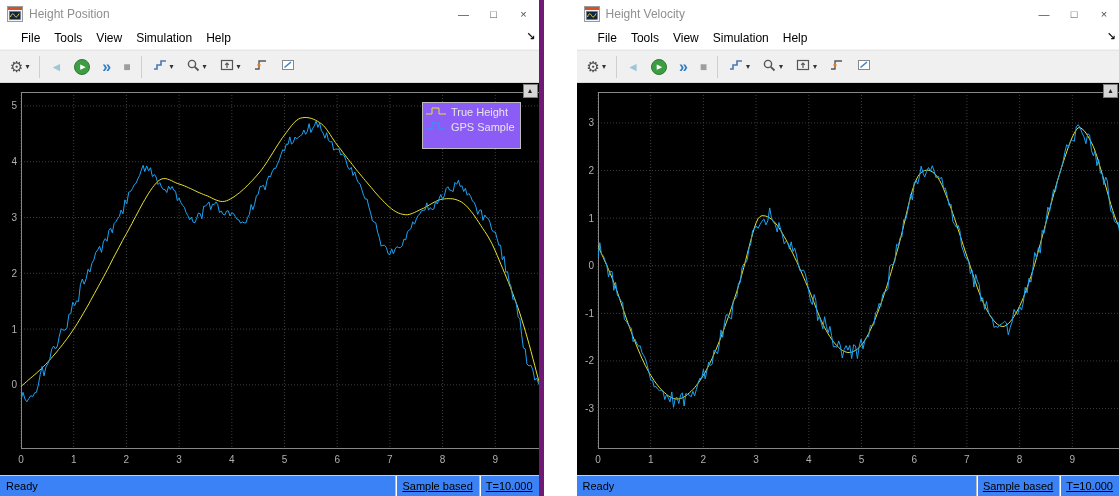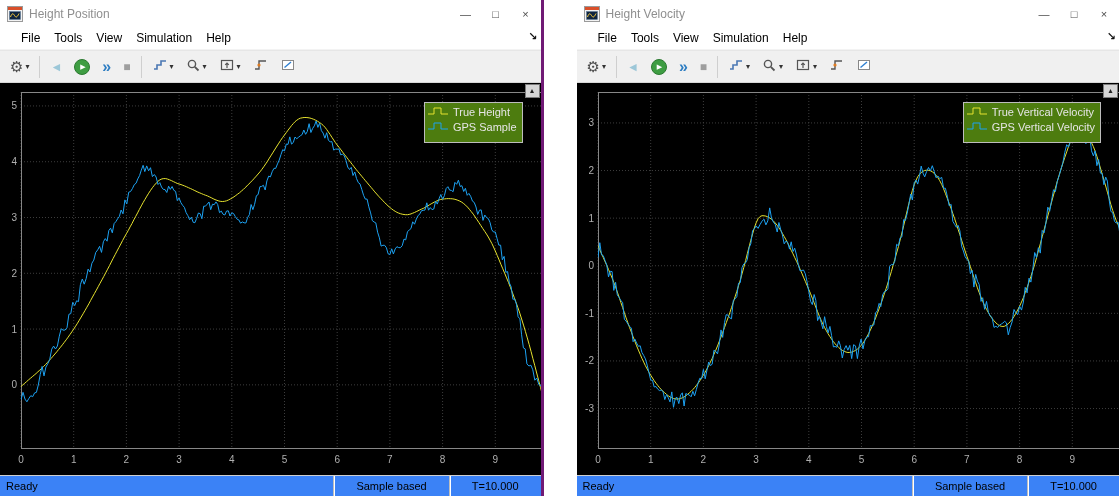--- a/index.html
+++ b/index.html
@@ -1,19 +1,19 @@
 <!DOCTYPE html>
 <html><head>
 <meta charset="utf-8">
 <style>
   html,body{margin:0;padding:0;}
   body{width:1119px;height:496px;display:flex;overflow:hidden;background:#fff;
        font-family:"Liberation Sans","DejaVu Sans",sans-serif;}
   .window{height:496px;display:flex;flex-direction:column;box-sizing:border-box;background:#f0f0f0;}
-  .window.left{width:560px;border-right:3px solid #701a75;}
+  .window.left{width:560px;border-right:5px solid #701a75;}
   .window.right{width:559px;margin-left:33px;}
 
   .titlebar{height:27px;background:#ffffff;display:flex;align-items:center;flex:none;}
   .app-icon{width:16px;height:16px;margin-left:7px;display:flex;align-items:center;}
   .title{font-size:12px;color:#8f8f8f;margin-left:6px;flex:1;white-space:nowrap;overflow:hidden;}
   .win-controls{display:flex;height:100%;}
   .win-btn{width:30px;height:100%;display:flex;align-items:center;justify-content:center;
            font-size:11px;color:#4a4a4a;cursor:default;}
 
   .menubar{height:22px;background:#ffffff;display:flex;align-items:center;font-size:12px;
@@ -30,30 +30,30 @@
   .tb-glyph{line-height:1;}
   .run-circle{width:16px;height:16px;border-radius:50%;background:#3e9d42;border:1px solid #2c7a31;
               display:flex;align-items:center;justify-content:center;color:#fff;font-size:7px;
               box-sizing:border-box;padding-left:1px;}
 
   .plot{flex:1;background:#000;position:relative;overflow:hidden;}
   .plot svg.chart{position:absolute;left:0;top:0;}
   .corner-btn{position:absolute;top:1px;right:1px;width:13px;height:12px;background:#d6d6d6;
               border:1px solid #7b7b7b;color:#222;font-size:8px;line-height:11px;text-align:center;
               z-index:3;box-sizing:content-box;}
-  .legend{position:absolute;top:19px;right:18px;background:#4d7c0f;border:1px solid #bdbdbd;
-          padding:1px 5px 8px 2px;z-index:2;}
+  .legend{position:absolute;top:19px;right:18px;background:#8b5cf6;border:1px solid #bdbdbd;
+          padding:1px 5px 14px 2px;z-index:2;}
   .legend-entry{display:flex;align-items:center;height:15px;}
   .legend-label{font-size:11px;color:#e6e6e6;margin-left:4px;white-space:nowrap;}
 
   .statusbar{height:20px;background:#3b82f6;border-top:1px solid #cfcfcf;display:flex;
              align-items:stretch;font-size:11px;color:#000;flex:none;}
   .status-left{flex:1;display:flex;align-items:center;padding-left:6px;}
   .status-cell{border-left:1px solid #bdbdbd;box-shadow:inset 1px 0 0 #fff;display:flex;
-               align-items:center;padding:0 22px;white-space:nowrap;}
+               align-items:center;padding:0 6px;white-space:nowrap;text-decoration:underline;}
 </style>
 </head>
 <body>
 
 <div class="window left">
   <div class="titlebar">
     <span class="app-icon">
         <svg width="16" height="16">
           <rect x="0.5" y="0.5" width="15" height="15" fill="#f3f3f3" stroke="#9a9a9a"></rect>
           <rect x="1" y="1" width="14" height="3" fill="#d94f2a"></rect>
@@ -334,33 +334,19 @@
           <clipPath id="clip1">
             <rect x="21" y="9" width="527" height="357"></rect>
           </clipPath>
         </defs>
         <g clip-path="url(#clip1)">
           <path d="M21.0 162.7L22.8 166.8L24.5 170.7L26.3 174.6L28.0 178.6L29.8 182.5L31.5 186.5L33.3 190.7L35.1 195.0L36.8 199.4L38.6 204.1L40.3 209.0L42.1 214.1L43.8 219.3L45.6 224.5L47.4 229.8L49.1 234.9L50.9 239.9L52.6 244.6L54.4 249.2L56.1 253.8L57.9 258.4L59.6 262.8L61.4 267.1L63.2 271.3L64.9 275.3L66.7 279.1L68.4 282.7L70.2 286.0L71.9 289.2L73.7 292.2L75.5 295.0L77.2 297.7L79.0 300.2L80.7 302.4L82.5 304.6L84.2 306.5L86.0 308.3L87.8 309.9L89.5 311.4L91.3 312.8L93.0 313.9L94.8 314.8L96.5 315.5L98.3 315.9L100.0 316.0L101.8 315.9L103.6 315.5L105.3 314.8L107.1 313.9L108.8 312.8L110.6 311.4L112.3 309.9L114.1 308.3L115.9 306.5L117.6 304.6L119.4 302.4L121.1 300.2L122.9 297.7L124.6 295.0L126.4 292.2L128.2 289.2L129.9 286.0L131.7 282.7L133.4 279.1L135.2 275.4L136.9 271.4L138.7 267.3L140.5 263.0L142.2 258.5L144.0 254.0L145.7 249.3L147.5 244.6L149.2 239.8L151.0 234.9L152.8 229.8L154.5 224.6L156.3 219.4L158.0 213.9L159.8 208.4L161.5 202.8L163.3 197.0L165.0 190.9L166.8 184.4L168.6 177.6L170.3 170.7L172.1 163.9L173.8 157.2L175.6 150.9L177.3 145.0L179.1 139.9L181.1 135.7L183.1 133.5L185.0 132.7L187.0 132.8L188.9 133.1L190.8 133.9L192.7 134.9L194.5 136.3L196.4 138.0L198.3 140.0L200.2 142.3L201.9 144.7L203.7 147.4L205.4 150.4L207.2 153.5L209.0 156.8L210.7 160.2L212.5 163.7L214.2 167.3L216.0 170.8L217.7 174.5L219.5 178.2L221.3 182.1L223.0 186.1L224.8 190.1L226.5 194.2L228.3 198.3L230.0 202.4L231.8 206.5L233.6 210.8L235.3 215.2L237.1 219.7L238.8 224.2L240.6 228.7L242.3 233.1L244.1 237.2L245.9 241.1L247.6 244.6L249.4 247.8L251.1 250.8L252.9 253.6L254.6 256.2L256.4 258.6L258.1 260.8L259.9 262.7L261.7 264.5L263.4 266.0L265.3 267.4L267.2 268.4L269.1 269.1L270.9 269.5L272.8 269.4L274.7 269.1L276.6 268.4L278.5 267.4L280.4 266.1L282.2 264.5L284.1 262.5L286.0 260.1L287.9 257.3L289.8 254.1L291.5 250.8L293.3 247.2L295.0 243.4L296.8 239.3L298.6 235.0L300.3 230.5L302.1 225.8L303.8 221.0L305.6 216.1L307.3 210.9L309.1 205.6L310.9 200.0L312.6 194.3L314.4 188.4L316.1 182.4L317.9 176.2L319.6 170.0L321.4 163.7L323.1 157.1L324.9 150.0L326.7 142.6L328.4 135.1L330.2 127.6L331.9 120.4L333.7 113.6L335.4 107.3L337.2 101.8L339.0 97.3L340.7 93.8L342.5 91.3L344.2 89.5L346.0 88.3L347.7 87.5L349.6 87.2L351.5 87.3L353.4 87.8L355.3 88.8L357.2 90.3L359.0 92.2L360.9 94.7L362.8 97.8L364.7 101.5L366.6 105.8L368.4 110.4L370.3 115.4L372.2 120.5L374.1 125.6L375.8 130.5L377.6 135.6L379.4 140.9L381.1 146.3L382.9 151.7L384.6 157.2L386.4 162.6L388.1 168.0L389.9 173.2L391.7 178.4L393.4 183.8L395.2 189.1L396.9 194.5L398.7 199.7L400.4 204.8L402.2 209.6L404.0 214.2L405.7 218.4L407.6 222.6L409.5 226.3L411.4 229.7L413.2 232.8L415.1 235.5L417.0 237.8L418.9 239.9L420.6 241.4L422.4 242.6L424.2 243.3L425.9 243.5L427.7 243.2L429.4 242.2L431.3 240.7L433.2 238.7L435.1 236.3L437.0 233.6L438.8 230.4L440.7 227.0L442.6 223.2L444.5 219.1L446.4 214.6L448.2 209.7L450.1 204.5L452.0 199.1L453.9 193.4L455.8 187.5L457.7 181.3L459.5 174.8L461.4 167.9L463.3 160.9L465.2 153.8L467.1 146.8L468.9 139.9L470.8 133.0L472.7 126.0L474.6 119.0L476.5 112.0L478.4 105.2L480.2 98.6L482.1 92.3L484.0 86.2L485.9 80.2L487.8 74.4L489.7 68.9L491.5 63.6L493.4 58.7L495.3 54.2L497.3 50.1L499.3 46.8L501.2 44.8L503.2 44.7L505.1 45.9L507.0 47.6L508.9 50.0L510.7 52.8L512.6 56.1L514.5 59.7L516.4 63.7L518.1 68.1L519.9 73.3L521.6 79.0L523.4 85.0L525.2 91.1L526.9 97.1L528.7 103.0L530.4 109.2L532.2 115.5L533.9 121.7L535.7 127.5L537.5 132.8L539.2 137.4L541.0 141.6L542.7 145.4L544.5 149.1L546.2 152.7L548.0 156.6" fill="none" stroke="#e6e22e" stroke-width="1"></path>
           <path d="M21.0 174.5L22.8 159.7L24.5 171.8L26.3 172.7L28.0 177.5L29.8 182.0L31.5 193.9L33.3 188.3L35.1 188.6L36.8 207.4L38.6 199.3L40.3 211.9L42.1 214.5L43.8 217.6L45.6 219.3L47.4 236.4L49.1 238.0L50.9 241.0L52.6 243.4L54.4 245.2L56.1 258.7L57.9 256.1L59.6 260.0L61.4 263.3L63.2 262.8L64.9 269.4L66.7 272.5L68.4 275.9L70.2 282.1L71.9 289.4L73.7 297.0L75.5 297.4L77.2 304.0L79.0 303.5L80.7 306.1L82.5 307.6L84.2 307.0L86.0 308.5L87.8 316.6L89.5 311.6L91.3 314.8L93.0 318.9L94.8 308.9L96.5 324.3L98.3 315.3L100.0 314.3L101.8 320.6L103.6 312.1L105.3 309.8L107.1 323.0L108.8 310.5L110.6 311.4L112.3 312.0L114.1 313.8L115.9 308.3L117.6 312.8L119.4 306.4L121.1 299.9L122.9 295.1L124.6 295.9L126.4 286.4L128.2 295.8L129.9 287.6L131.7 279.0L133.4 282.6L135.2 281.2L136.9 267.3L138.7 268.3L140.5 270.9L142.2 262.0L144.0 246.9L145.7 254.4L147.5 239.6L149.2 231.7L151.0 232.1L152.8 234.9L154.5 235.8L156.3 217.4L158.0 215.9L159.8 213.7L161.5 200.2L163.3 199.6L165.0 184.7L166.8 180.9L168.6 179.8L170.3 176.7L172.1 164.6L173.8 160.8L175.6 147.5L177.3 145.9L179.1 142.9L181.1 145.4L183.1 141.4L185.0 138.2L187.0 136.2L188.9 141.9L190.8 137.9L192.7 124.9L194.5 135.1L196.4 139.1L198.3 141.6L200.2 149.0L201.9 139.5L203.7 146.5L205.4 151.9L207.2 160.8L209.0 158.1L210.7 159.4L212.5 166.1L214.2 158.8L216.0 168.5L217.7 165.2L219.5 172.0L221.3 181.6L223.0 187.8L224.8 187.5L226.5 187.0L228.3 190.8L230.0 198.5L231.8 208.6L233.6 218.3L235.3 221.6L237.1 211.5L238.8 217.3L240.6 237.6L242.3 233.1L244.1 239.3L245.9 245.8L247.6 233.7L249.4 243.4L251.1 249.8L252.9 243.4L254.6 252.6L256.4 263.9L258.1 263.5L259.9 264.3L261.7 257.9L263.4 262.7L265.3 275.0L267.2 266.4L269.1 262.6L270.9 267.2L272.8 262.4L274.7 275.6L276.6 261.7L278.5 262.9L280.4 275.6L282.2 263.2L284.1 256.1L286.0 265.9L287.9 257.2L289.8 253.8L291.5 253.8L293.3 242.5L295.0 243.0L296.8 242.0L298.6 229.9L300.3 227.8L302.1 220.4L303.8 223.6L305.6 211.8L307.3 208.8L309.1 208.0L310.9 205.8L312.6 183.4L314.4 181.4L316.1 181.8L317.9 178.1L319.6 161.3L321.4 162.8L323.1 154.8L324.9 153.8L326.7 136.6L328.4 137.5L330.2 130.3L331.9 121.4L333.7 111.0L335.4 117.0L337.2 99.8L339.0 97.2L340.7 101.1L342.5 93.2L344.2 83.1L346.0 90.2L347.7 93.9L349.6 88.6L351.5 84.5L353.4 87.8L355.3 82.7L357.2 88.4L359.0 94.7L360.9 93.0L362.8 95.7L364.7 94.4L366.6 105.2L368.4 105.2L370.3 113.2L372.2 122.8L374.1 121.3L375.8 138.3L377.6 141.3L379.4 144.3L381.1 142.4L382.9 147.9L384.6 163.2L386.4 168.0L388.1 173.7L389.9 176.4L391.7 178.2L393.4 190.7L395.2 187.4L396.9 204.1L398.7 191.4L400.4 198.1L402.2 201.6L404.0 218.4L405.7 214.7L407.6 226.3L409.5 218.4L411.4 229.3L413.2 233.0L415.1 234.5L417.0 244.4L418.9 243.3L420.6 244.5L422.4 242.2L424.2 241.1L425.9 240.0L427.7 238.3L429.4 239.9L431.3 251.8L433.2 244.4L435.1 238.9L437.0 226.5L438.8 229.9L440.7 231.6L442.6 223.1L444.5 227.1L446.4 219.0L448.2 204.3L450.1 209.8L452.0 195.2L453.9 199.1L455.8 186.3L457.7 169.5L459.5 174.6L461.4 164.7L463.3 170.1L465.2 147.4L467.1 149.9L468.9 140.0L470.8 124.2L472.7 128.2L474.6 117.3L476.5 106.7L478.4 108.6L480.2 98.7L482.1 92.8L484.0 86.0L485.9 79.6L487.8 69.3L489.7 61.7L491.5 64.1L493.4 58.4L495.3 57.3L497.3 58.3L499.3 43.7L501.2 41.7L503.2 44.8L505.1 50.0L507.0 53.9L508.9 60.7L510.7 50.8L512.6 52.0L514.5 67.8L516.4 72.9L518.1 67.8L519.9 82.7L521.6 76.5L523.4 90.1L525.2 90.4L526.9 101.7L528.7 94.1L530.4 98.1L532.2 117.1L533.9 128.5L535.7 129.6L537.5 138.4L539.2 140.0L541.0 139.0L542.7 149.5L544.5 153.7L546.2 154.7L548.0 159.4" fill="none" stroke="#1da2f2" stroke-width="1"></path>
         </g>
       </svg>
     <span class="corner-btn">▴</span>
-  <div class="legend">
-        <div class="legend-entry">
-          <span><svg width="22" height="12">
-              <polyline points="1,9 7,9 7,3 14,3 14,9 21,9" fill="none" stroke="#e6e22e" stroke-width="1"></polyline>
-            </svg></span>
-          <span class="legend-label">True Vertical Velocity</span>
-        </div>
-        <div class="legend-entry">
-          <span><svg width="22" height="12">
-              <polyline points="1,9 7,9 7,3 14,3 14,9 21,9" fill="none" stroke="#1da2f2" stroke-width="1"></polyline>
-            </svg></span>
-          <span class="legend-label">GPS Vertical Velocity</span>
-        </div>
-      </div>
     </div>
   <div class="statusbar">
     <span class="status-left">Ready</span>
     <span class="status-cell">Sample based</span>
     <span class="status-cell">T=10.000</span>
   </div>
 </div>
 
 </body></html>

